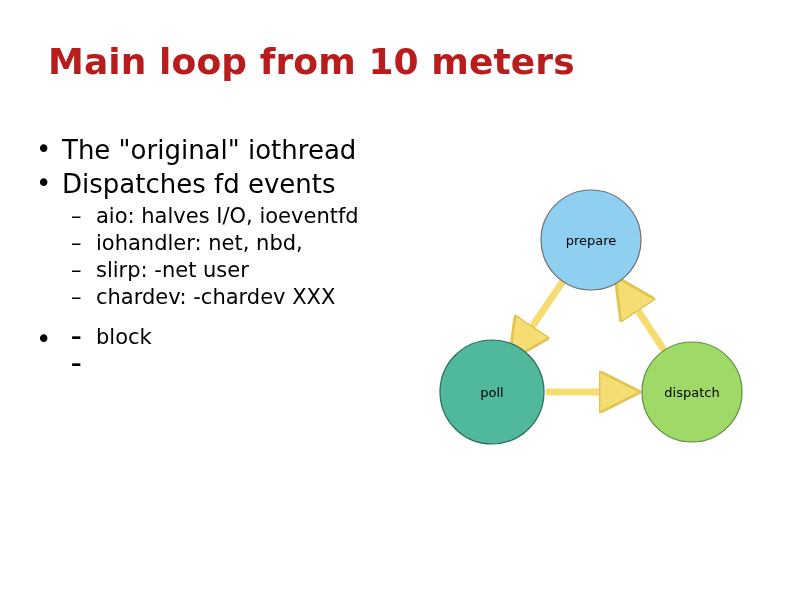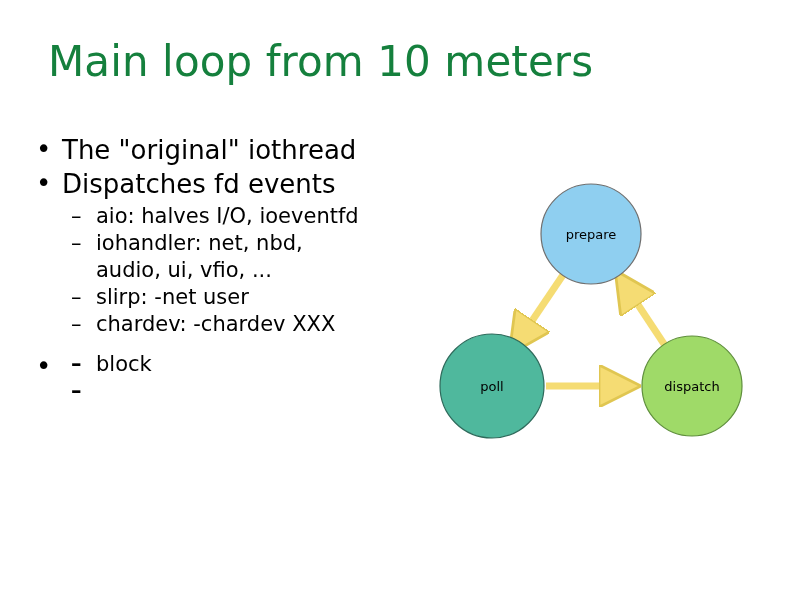--- a/index.html
+++ b/index.html
@@ -20,26 +20,26 @@
     inset: 0;
     width: 800px;
     height: 600px;
   }
 
   
   .slide-title {
     position: absolute;
     left: 48px;
     top: 42px;
-    font-size: 42px;
+    font-size: 36px;
     line-height: 40px;
-    font-weight: 400;
+    font-weight: 700;
     letter-spacing: 0.1px;
     white-space: nowrap;
-    color: #15803d;
+    color: #b91c1c;
   }
 
   
   .body-list {
     position: absolute;
     left: 28px;
     top: 134px;
     width: 420px;
   }
 
@@ -78,21 +78,21 @@
   .lvl2 .term { font-weight: normal; }
   .lvl2.allbold { font-weight: bold; }
 
   .sp-before-nonfd { margin-top: 13px; }
   .sp-before-aio { margin-top: 2px; }
 
   
   .diagram {
     position: absolute;
     left: 420px;
-    top: 164px;
+    top: 170px;
     width: 360px;
     height: 285px;
   }
   .diagram svg { display: block; }
   .node-label {
     font-family: "DejaVu Sans", sans-serif;
     font-size: 13px;
     fill: #000000;
   }
 
@@ -140,23 +140,20 @@
     <div class="lvl2 sp-before-aio">
       <span class="marker">–</span>
       <span class="term">aio</span><span>: halves I/O, ioeventfd</span>
     </div>
 
     <div class="lvl2">
       <span class="marker">–</span>
       <span class="term">iohandler</span><span>: net, nbd,</span>
     </div>
 
-    <div class="lvl2">
-      <span>audio, ui, vfio, ...</span>
-    </div>
 
     <div class="lvl2">
       <span class="marker">–</span>
       <span class="term">slirp</span><span>: -net user</span>
     </div>
 
     <div class="lvl2">
       <span class="marker">–</span>
       <span class="term">chardev</span><span>: -chardev XXX</span>
     </div>

